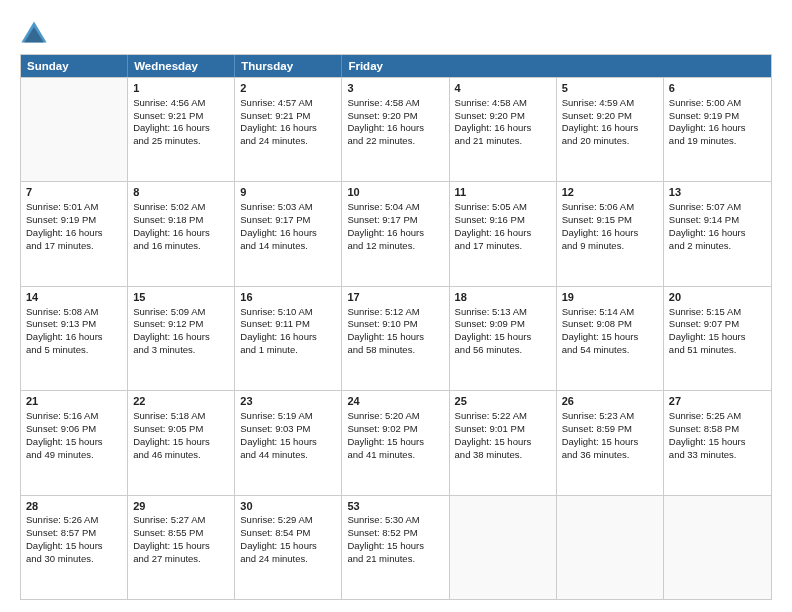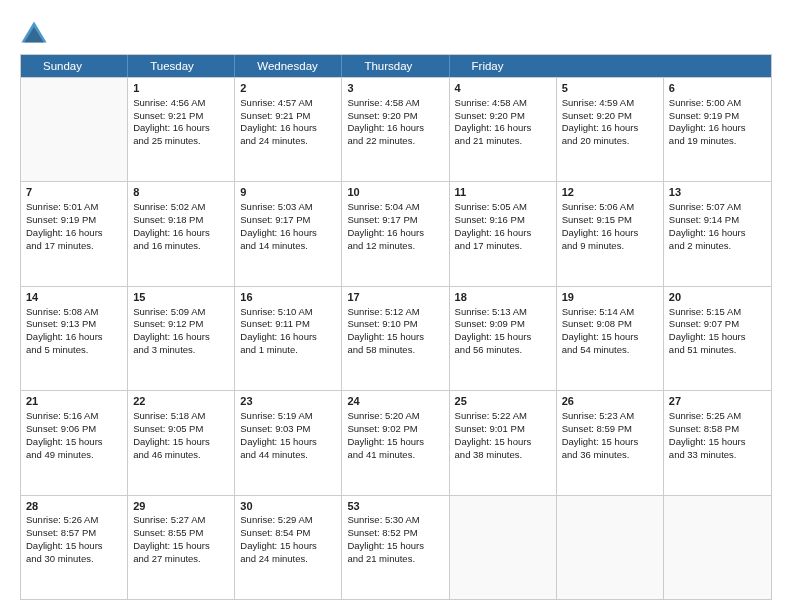--- a/index.html
+++ b/index.html
@@ -54,22 +54,22 @@
       border: 1px solid #ccc;
     }
     .cal-header {
       display: grid;
       grid-template-columns: repeat(7, 1fr);
       background: #2e6da4;
     }
     .cal-header-cell {
       color: #fff;
       font-size: 11.5px;
-      font-weight: normal;
-      padding: 5px 22px;
+      font-weight: bold;
+      padding: 5px 6px;
       text-align: left;
       border-right: 1px solid #5a8fc2;
     }
     .cal-header-cell:last-child { border-right: none; }
     .cal-body {
       flex: 1;
       display: flex;
       flex-direction: column;
     }
     .cal-week {
@@ -118,21 +118,20 @@
     </div>
     <div class="title-block">
       <div class="month-title"></div>
       <div class="subtitle"></div>
     </div>
   </div>
 
   <div class="calendar">
     <div class="cal-header">
     <div class="cal-header-cell">Sunday</div>
-        <div class="cal-header-cell">Tuesday</div>
         <div class="cal-header-cell">Wednesday</div>
         <div class="cal-header-cell">Thursday</div>
         <div class="cal-header-cell">Friday</div>
       </div>
     <div class="cal-body">
     <div class="cal-week">
           <div class="cal-cell empty"></div>
           <div class="cal-cell">
         <span class="day-num">1</span>
         <span class="cell-line">Sunrise: 4:56 AM</span>

